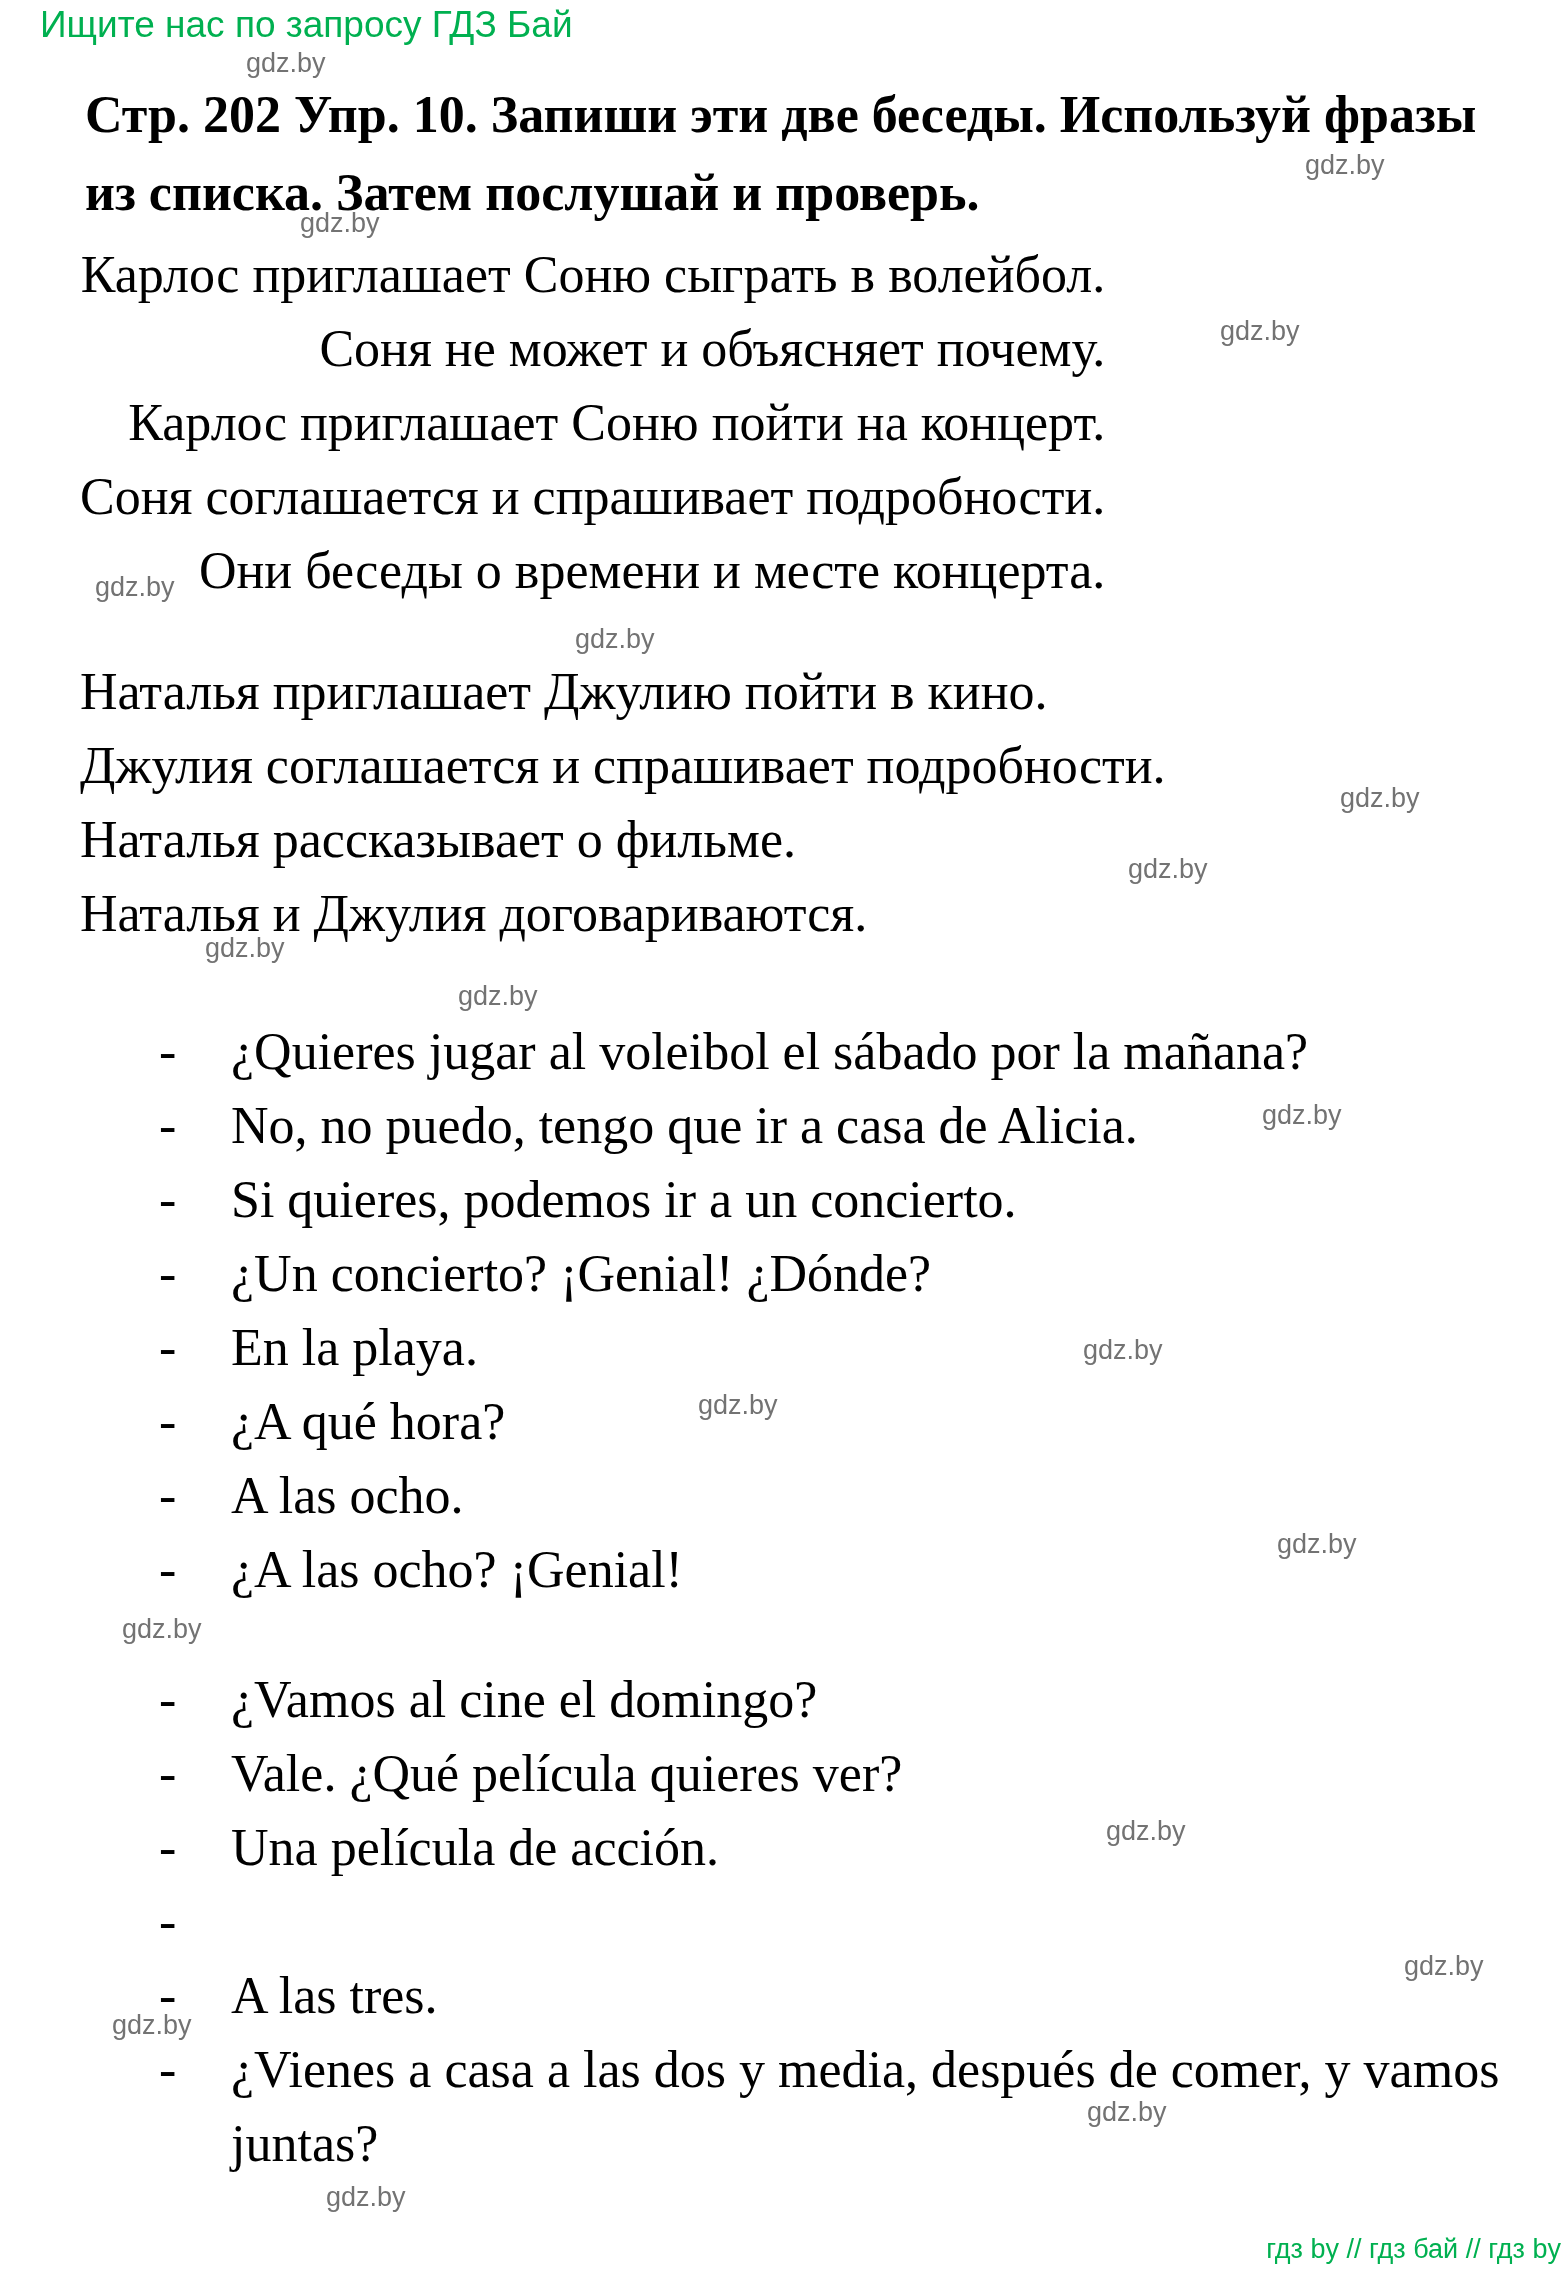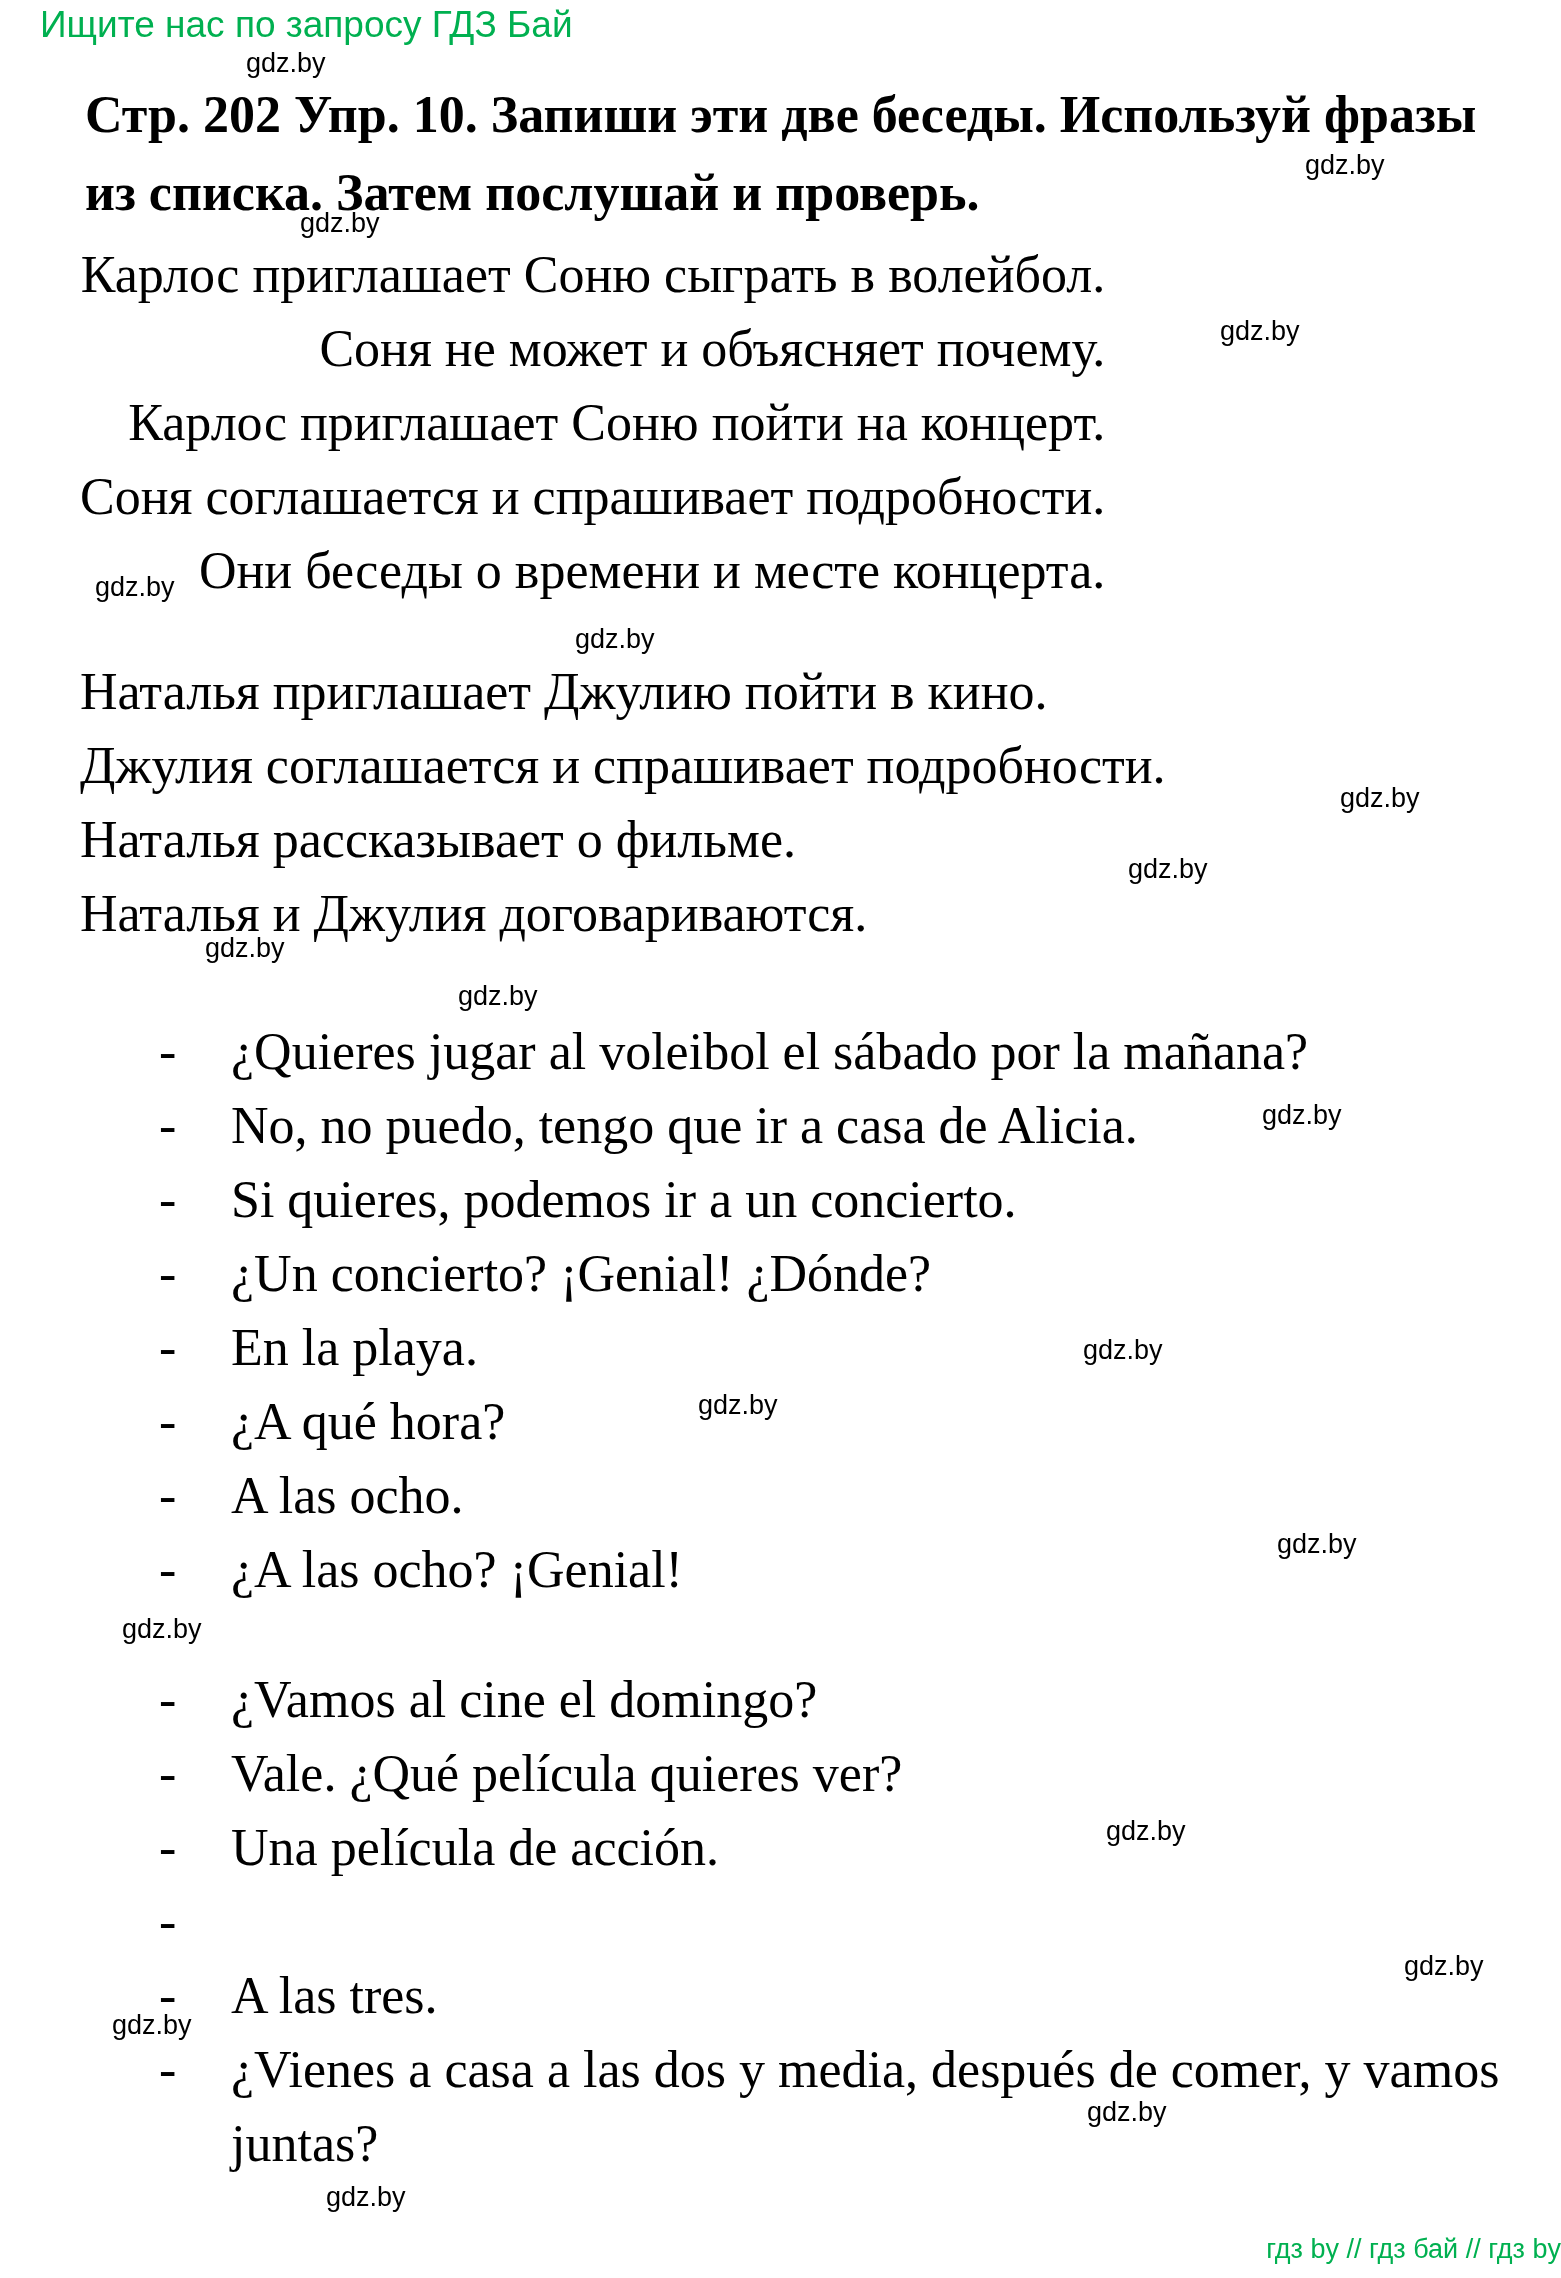--- a/index.html
+++ b/index.html
@@ -28,21 +28,21 @@
     width:100%;
     text-align:right;
     font-family:"Liberation Sans", sans-serif;
     font-size:27px;
     color:#00b050;
   }
   .wm {
     position:absolute;
     font-family:"Liberation Sans", sans-serif;
     font-size:27px;
-    color:#000000;
+    color:#737373;
     white-space:nowrap;
   }
   .heading {
     position:absolute;
     left:85px; top:76px;
     width:1420px;
     font-weight:bold;
     font-size:52px;
     line-height:78px;
   }

